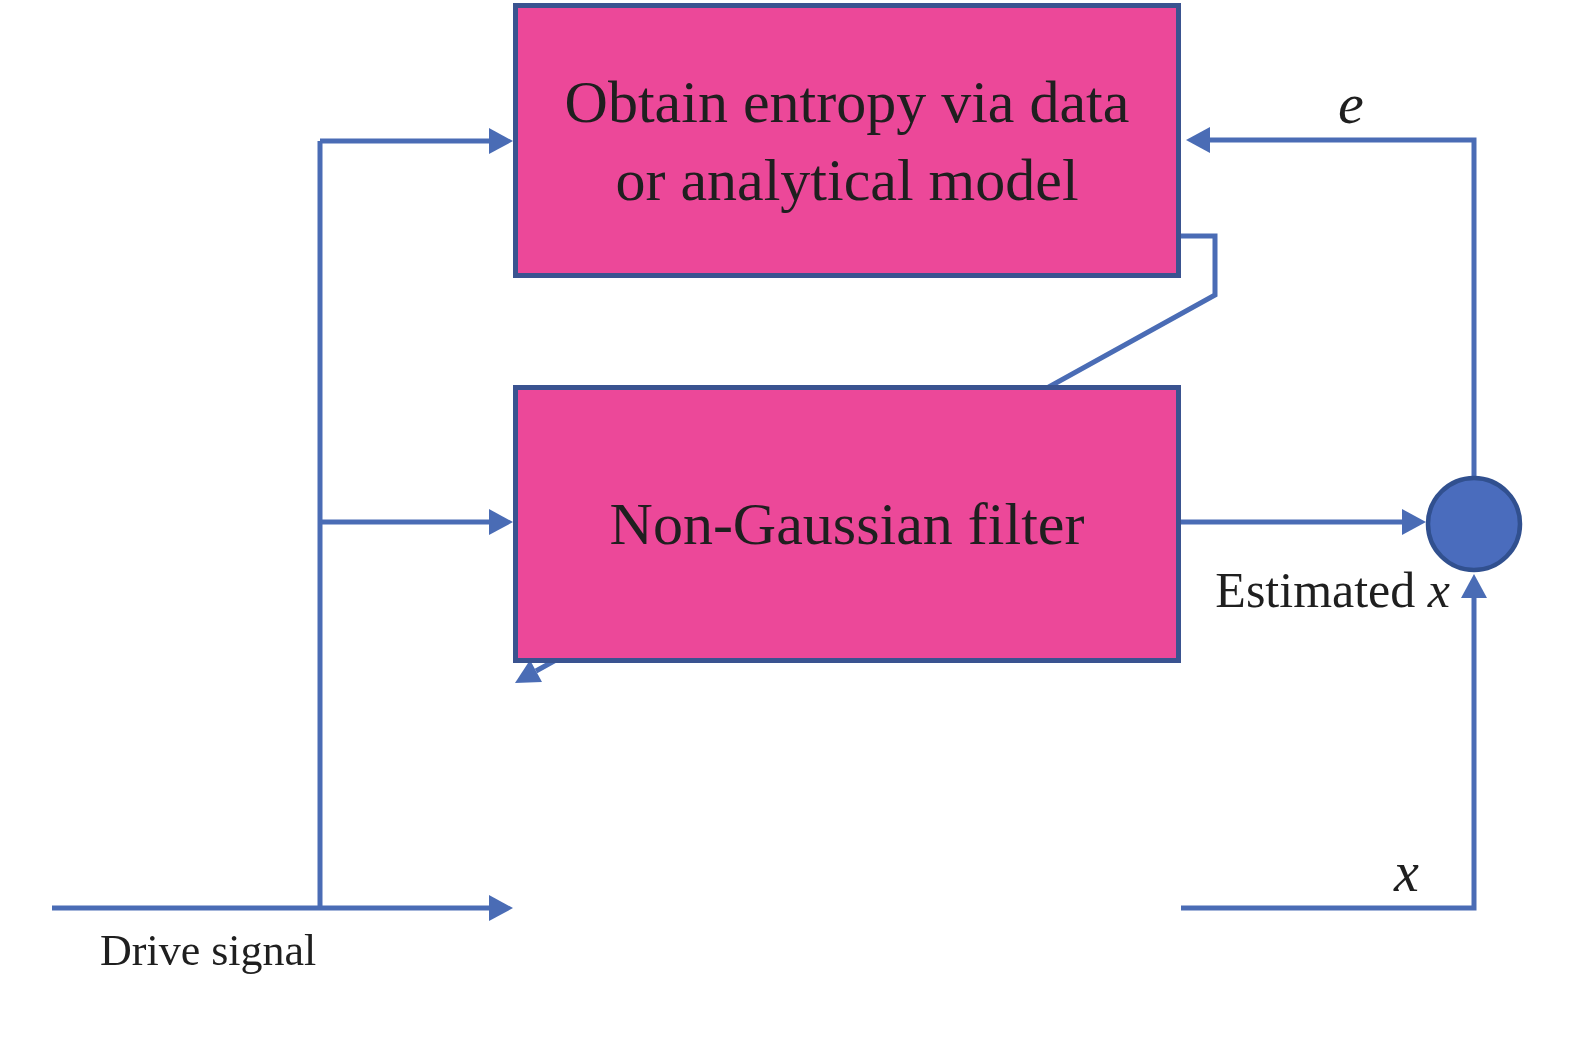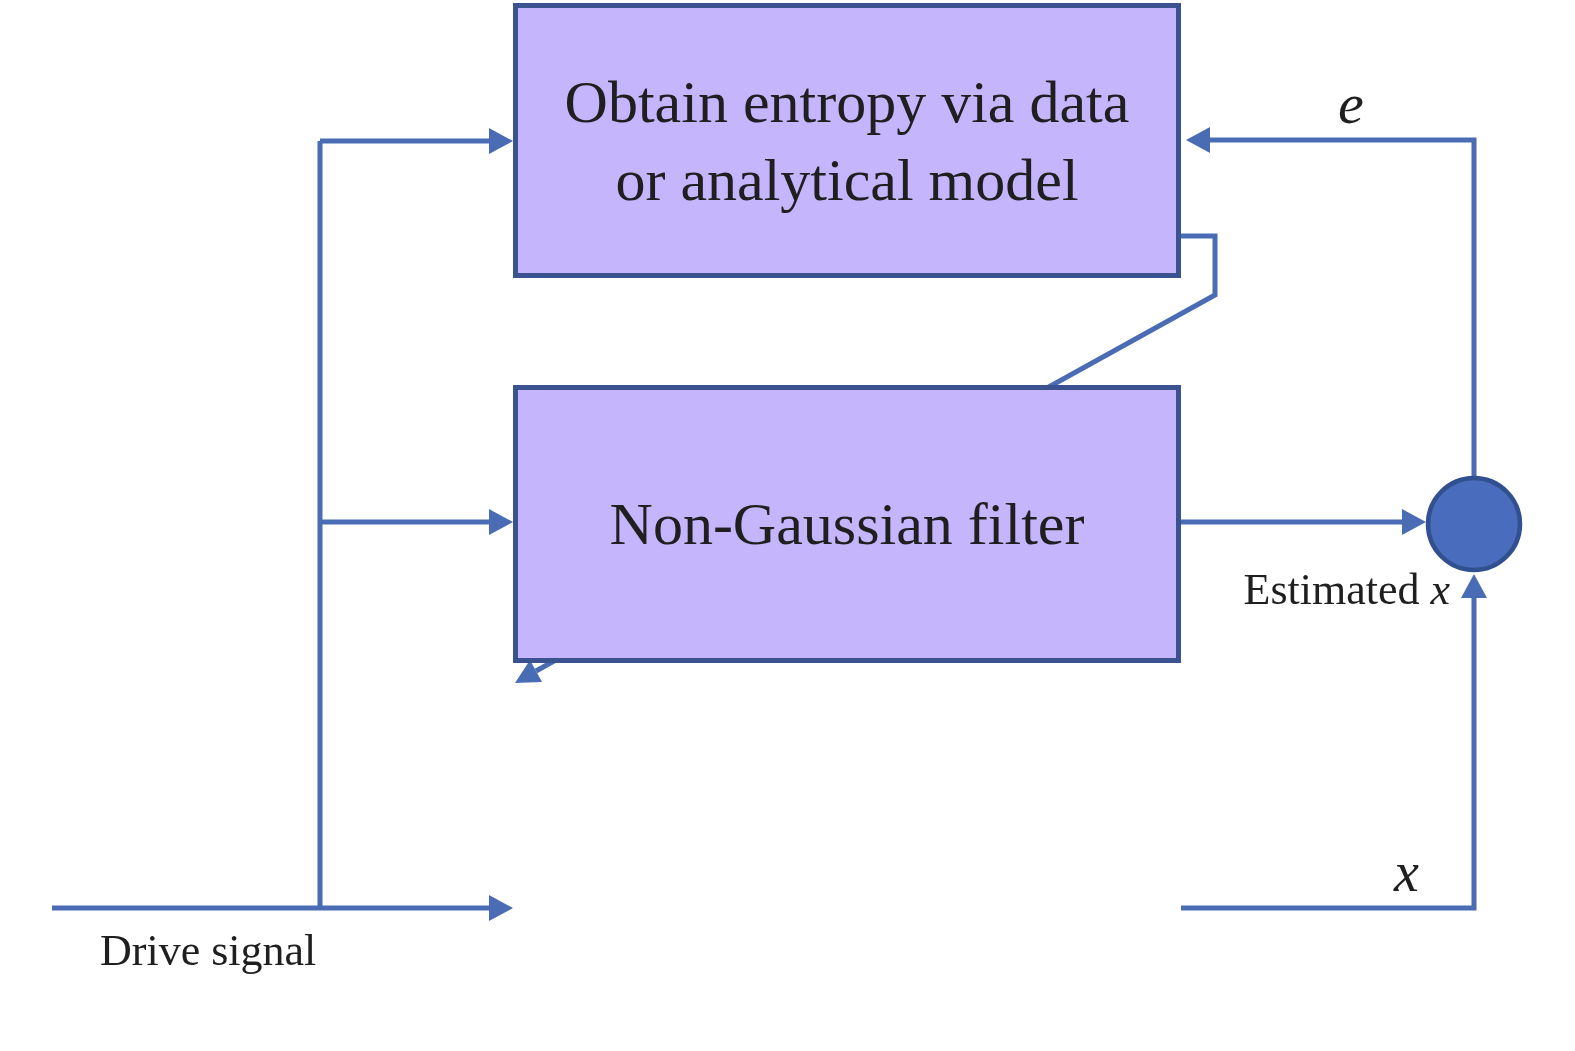--- a/index.html
+++ b/index.html
@@ -26,21 +26,21 @@
   }
   .connector { stroke: var(--connector); stroke-width: 5; fill: none; }
   .arrow { fill: var(--connector); stroke: none; }
   .junction-circle { fill: var(--junction-fill); stroke: var(--junction-stroke); stroke-width: 4.5; }
   .box {
     position: absolute;
     left: 513px;
     width: 668px;
     box-sizing: border-box;
     border: 5px solid var(--box-border);
-    background: #c4b5fd;
+    background: #ec4899;
     display: flex;
     align-items: center;
     justify-content: center;
     text-align: center;
   }
   .box-label {
     font-size: 60px;
     line-height: 1.3;
     white-space: pre-line;
     color: var(--text);
@@ -53,21 +53,21 @@
     font-size: 44px;
     line-height: 66px;
     color: var(--text);
     white-space: nowrap;
   }
   .lbl-drive { left: 100px; top: 918px; }
   .lbl-estimated {
     left: 1185px; top: 560px;
     width: 265px;
     text-align: right;
-    font-size: 44px;
+    font-size: 50px;
     line-height: 60px;
   }
   .lbl-e { left: 1338px; top: 72px;  font-size: 58px; line-height: 64px; font-style: italic; }
   .lbl-x { left: 1394px; top: 840px; font-size: 56px; line-height: 64px; font-style: italic; }
   .var-italic { font-style: italic; }
 </style>
 </head>
 <body>
 
 <div class="stage">

